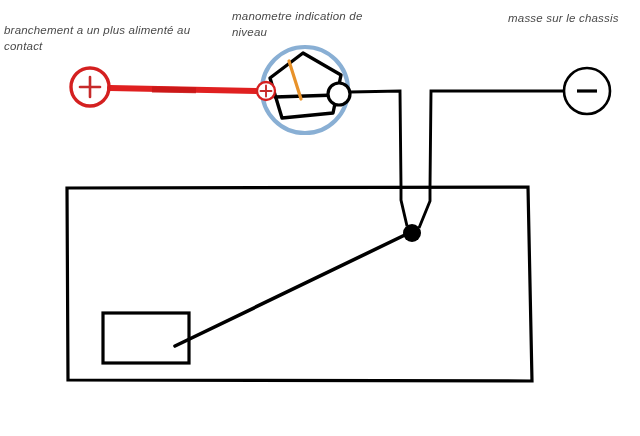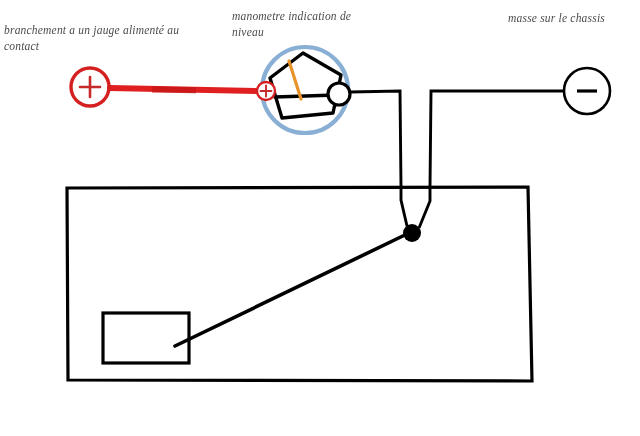--- a/index.html
+++ b/index.html
@@ -24,21 +24,21 @@
   svg.canvas {
     position: absolute;
     left: 0;
     top: 0;
     width: 640px;
     height: 436px;
     display: block;
   }
   .handlabel {
     position: absolute;
-    font-family: Liberation Serif, serif;
+    font-family: Liberation Sans, sans-serif;
     font-style: italic;
     color: #4a4a4a;
     font-size: 11.5px;
     line-height: 16px;
     letter-spacing: 0.2px;
     white-space: pre-line;
     -webkit-font-smoothing: antialiased;
   }
   #label-plus-contact {
     left: 4px;
@@ -128,21 +128,21 @@
     <g>
       <circle cx="412" cy="233" r="9" fill="#000000"></circle>
     </g>
 
     <g>
       <rect x="103" y="313" width="86" height="50" fill="none" stroke="#000000" stroke-width="3.2"></rect>
     </g>
 
   </svg>
 
-  <div class="handlabel" id="label-plus-contact">branchement a un jauge alimenté au
+  <div class="handlabel" id="label-plus-contact">branchement a un plus alimenté au
 contact</div>
 
   <div class="handlabel" id="label-manometre">manometre indication de
 niveau</div>
 
   <div class="handlabel" id="label-masse">masse sur le chassis</div>
 
 
 </div>
 

